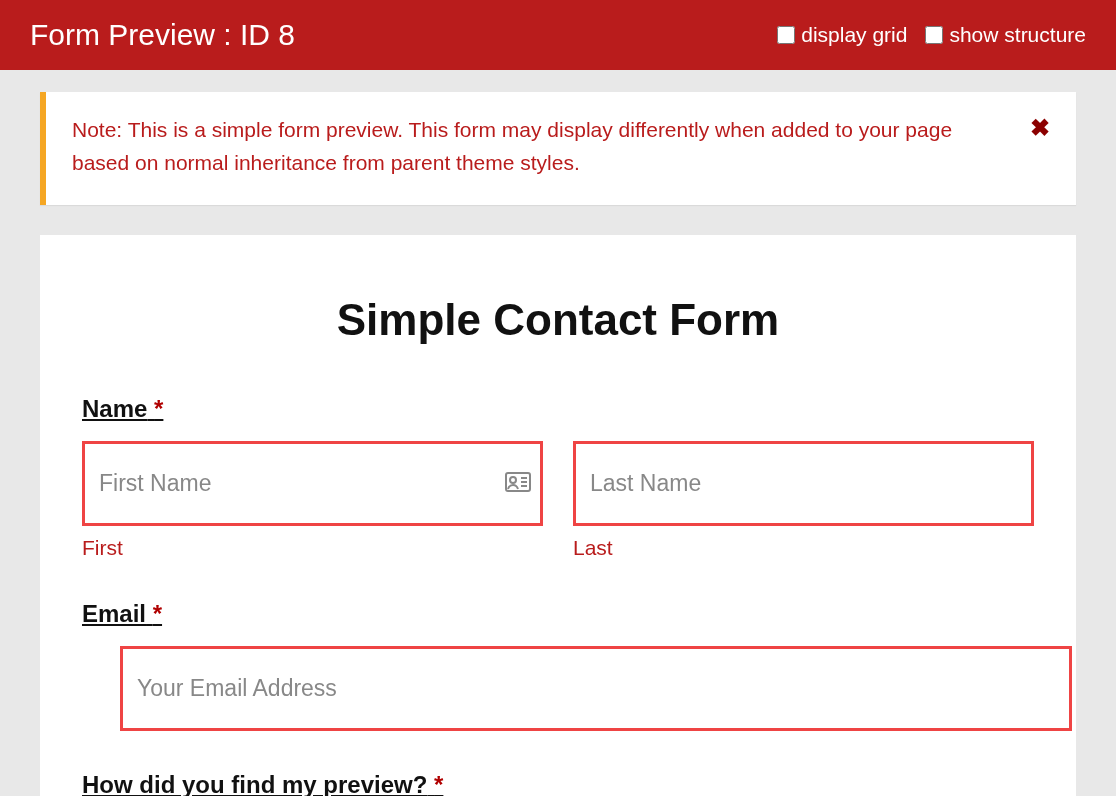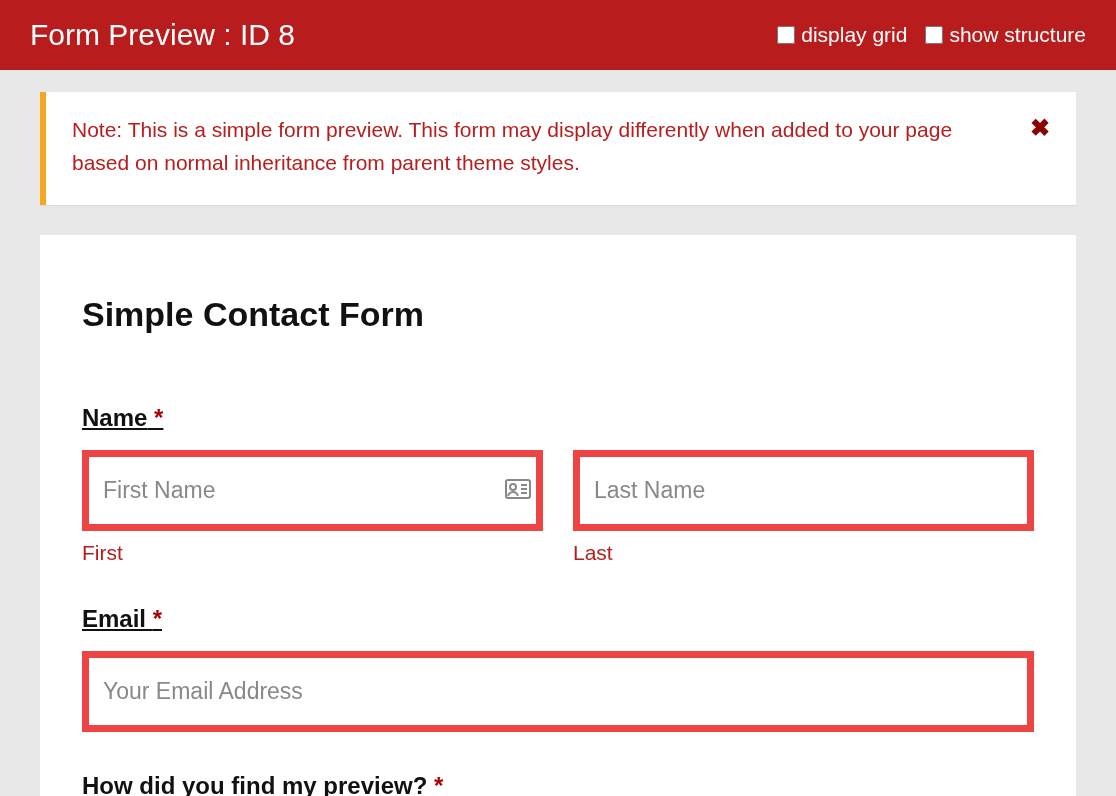--- a/index.html
+++ b/index.html
@@ -66,24 +66,25 @@
       cursor: pointer;
       line-height: 1;
       padding-top: 2px;
     }
     .form-container {
       margin: 30px 40px 0 40px;
       background: #fff;
       padding: 60px 42px 40px 42px;
     }
     .form-title {
-      font-size: 34px;
+      font-size: 44px;
       font-weight: 700;
       color: #111;
-      margin-bottom: 70px;
+      margin-bottom: 50px;
+      text-align: center;
     }
     .form-field {
       margin-bottom: 40px;
     }
     .form-label {
       font-size: 24px;
       font-weight: 700;
       color: #111;
       display: block;
       margin-bottom: 18px;
@@ -98,23 +99,23 @@
       gap: 30px;
     }
     .name-col {
       flex: 1;
     }
     .input-wrapper {
       position: relative;
     }
     input[type="text"], input[type="email"], select {
       width: 100%;
-      padding: 20px 14px;
+      padding: 26px 14px;
       font-size: 23px;
-      border: 7px solid #ef4444;
+      border: 3px solid #ef4444;
       background: #fff;
       color: #333;
       font-family: inherit;
     }
     input[type="text"]::placeholder, input[type="email"]::placeholder {
       color: #888;
     }
     .first-name-input {
       border: 2px solid #333;
       padding-right: 46px;
@@ -133,20 +134,21 @@
     }
     select {
       width: 450px;
       padding: 10px 12px;
       font-size: 22px;
       border: 1px solid #555;
       cursor: pointer;
     }
     .email-input {
       border: 1px solid #bbb;
+      margin-left: 38px;
     }
   </style>
 </head>
 <body>
 
 <div class="header">
   <div class="header-title">Form Preview : ID 8</div>
   <div class="header-options">
     <label class="header-option">
       <input type="checkbox" style="">

